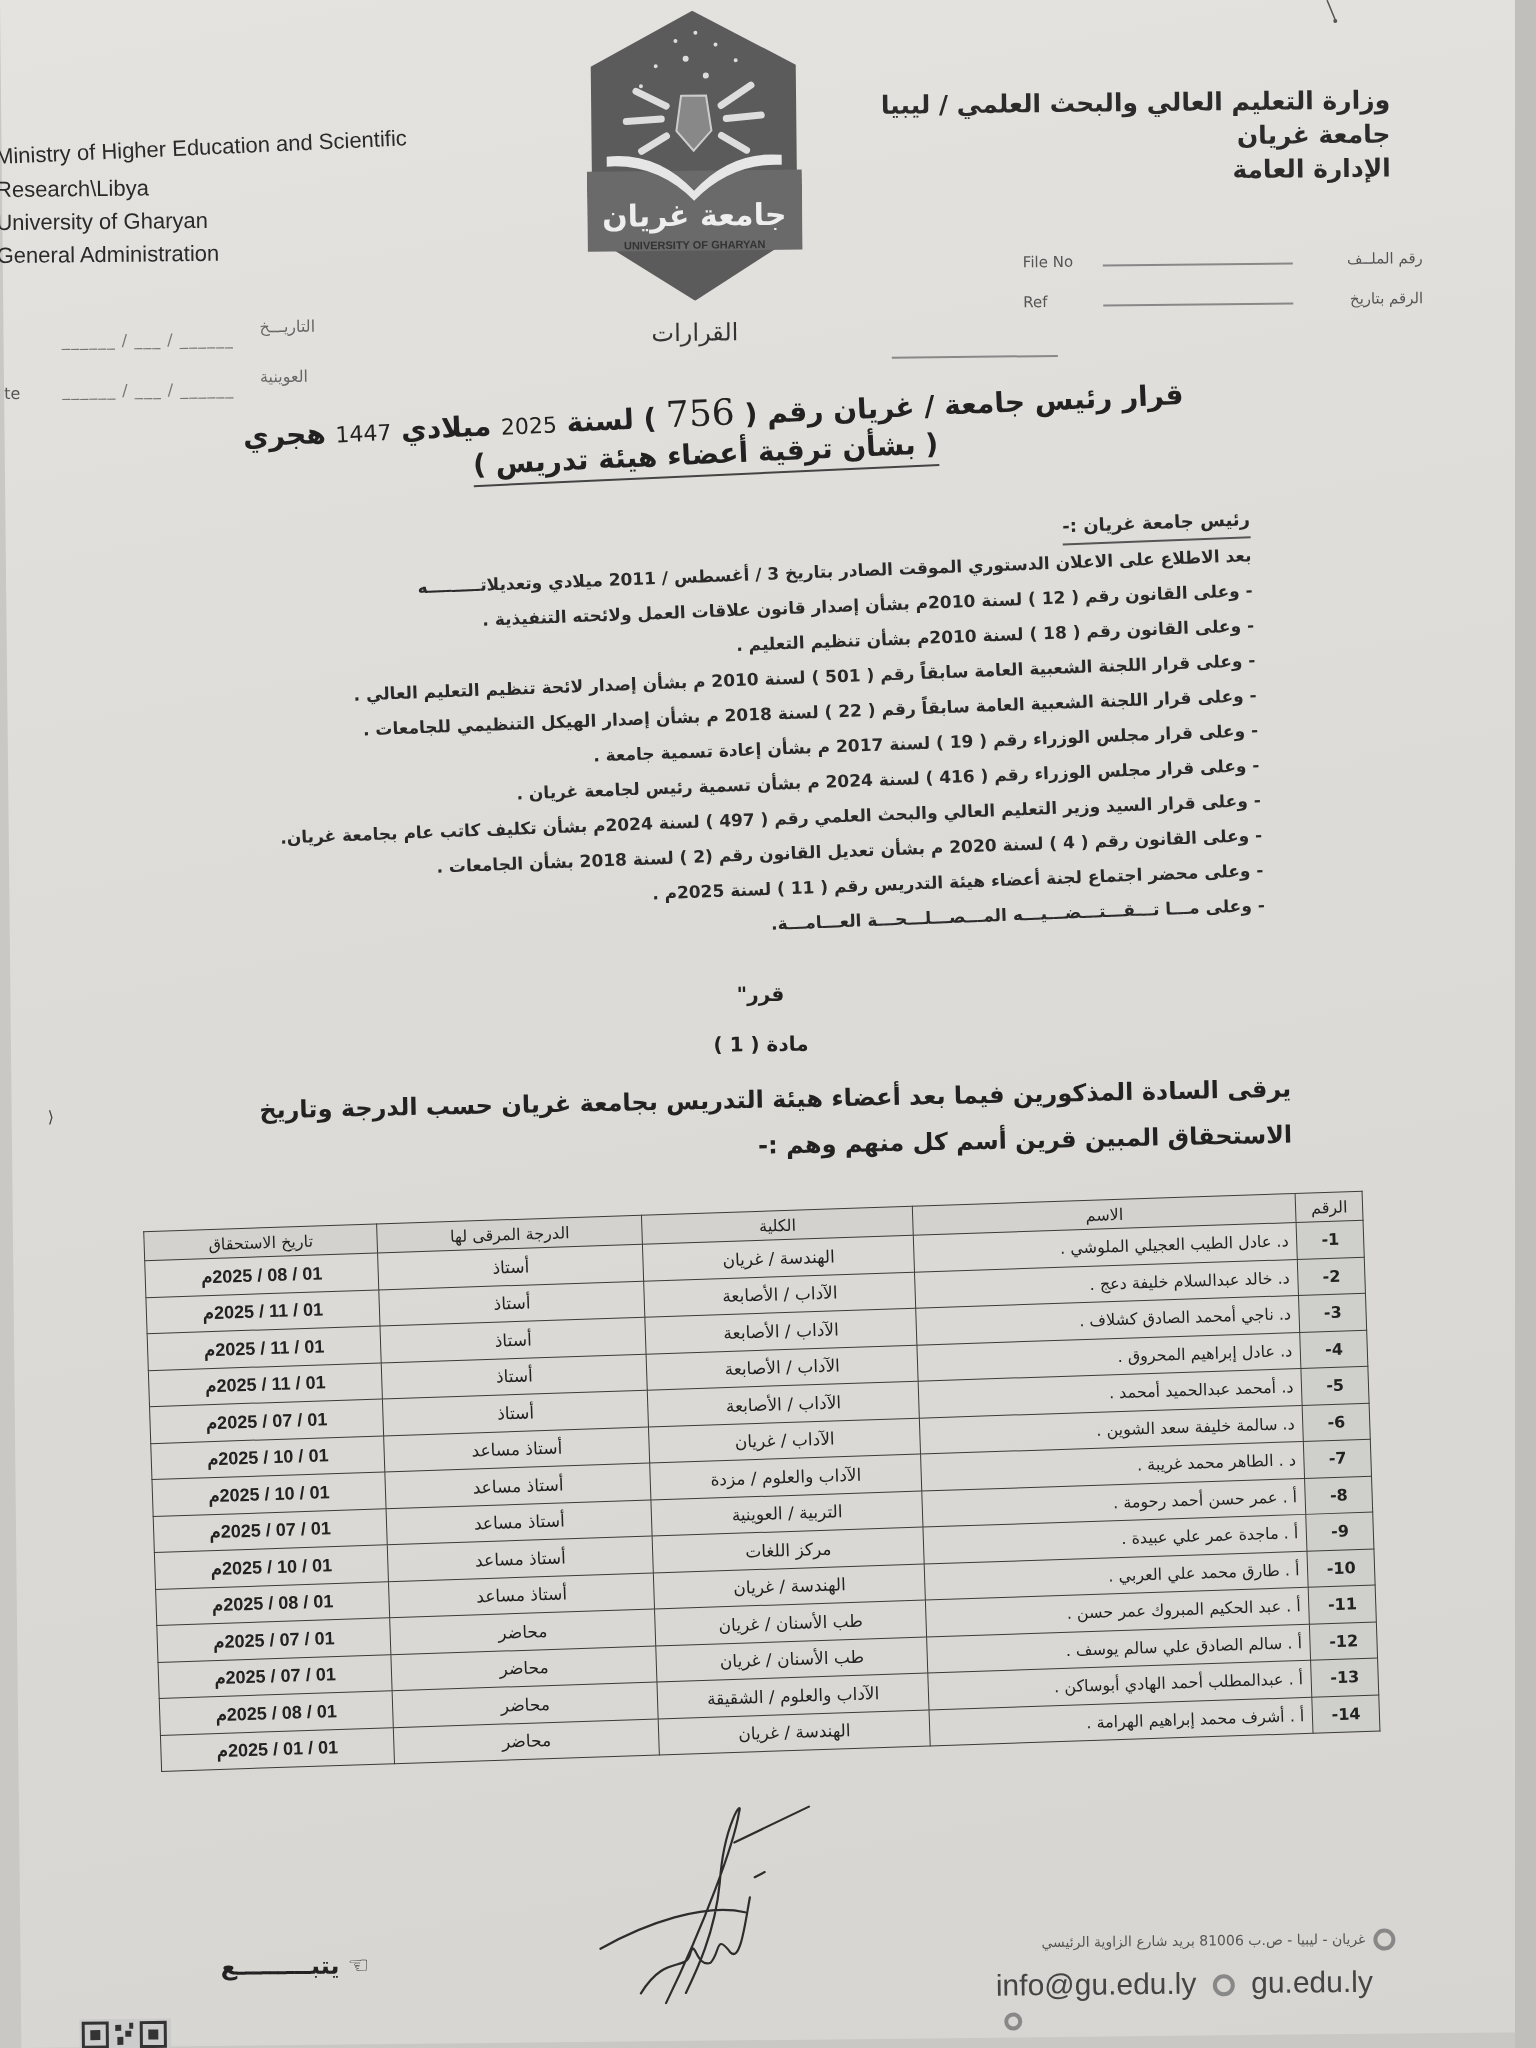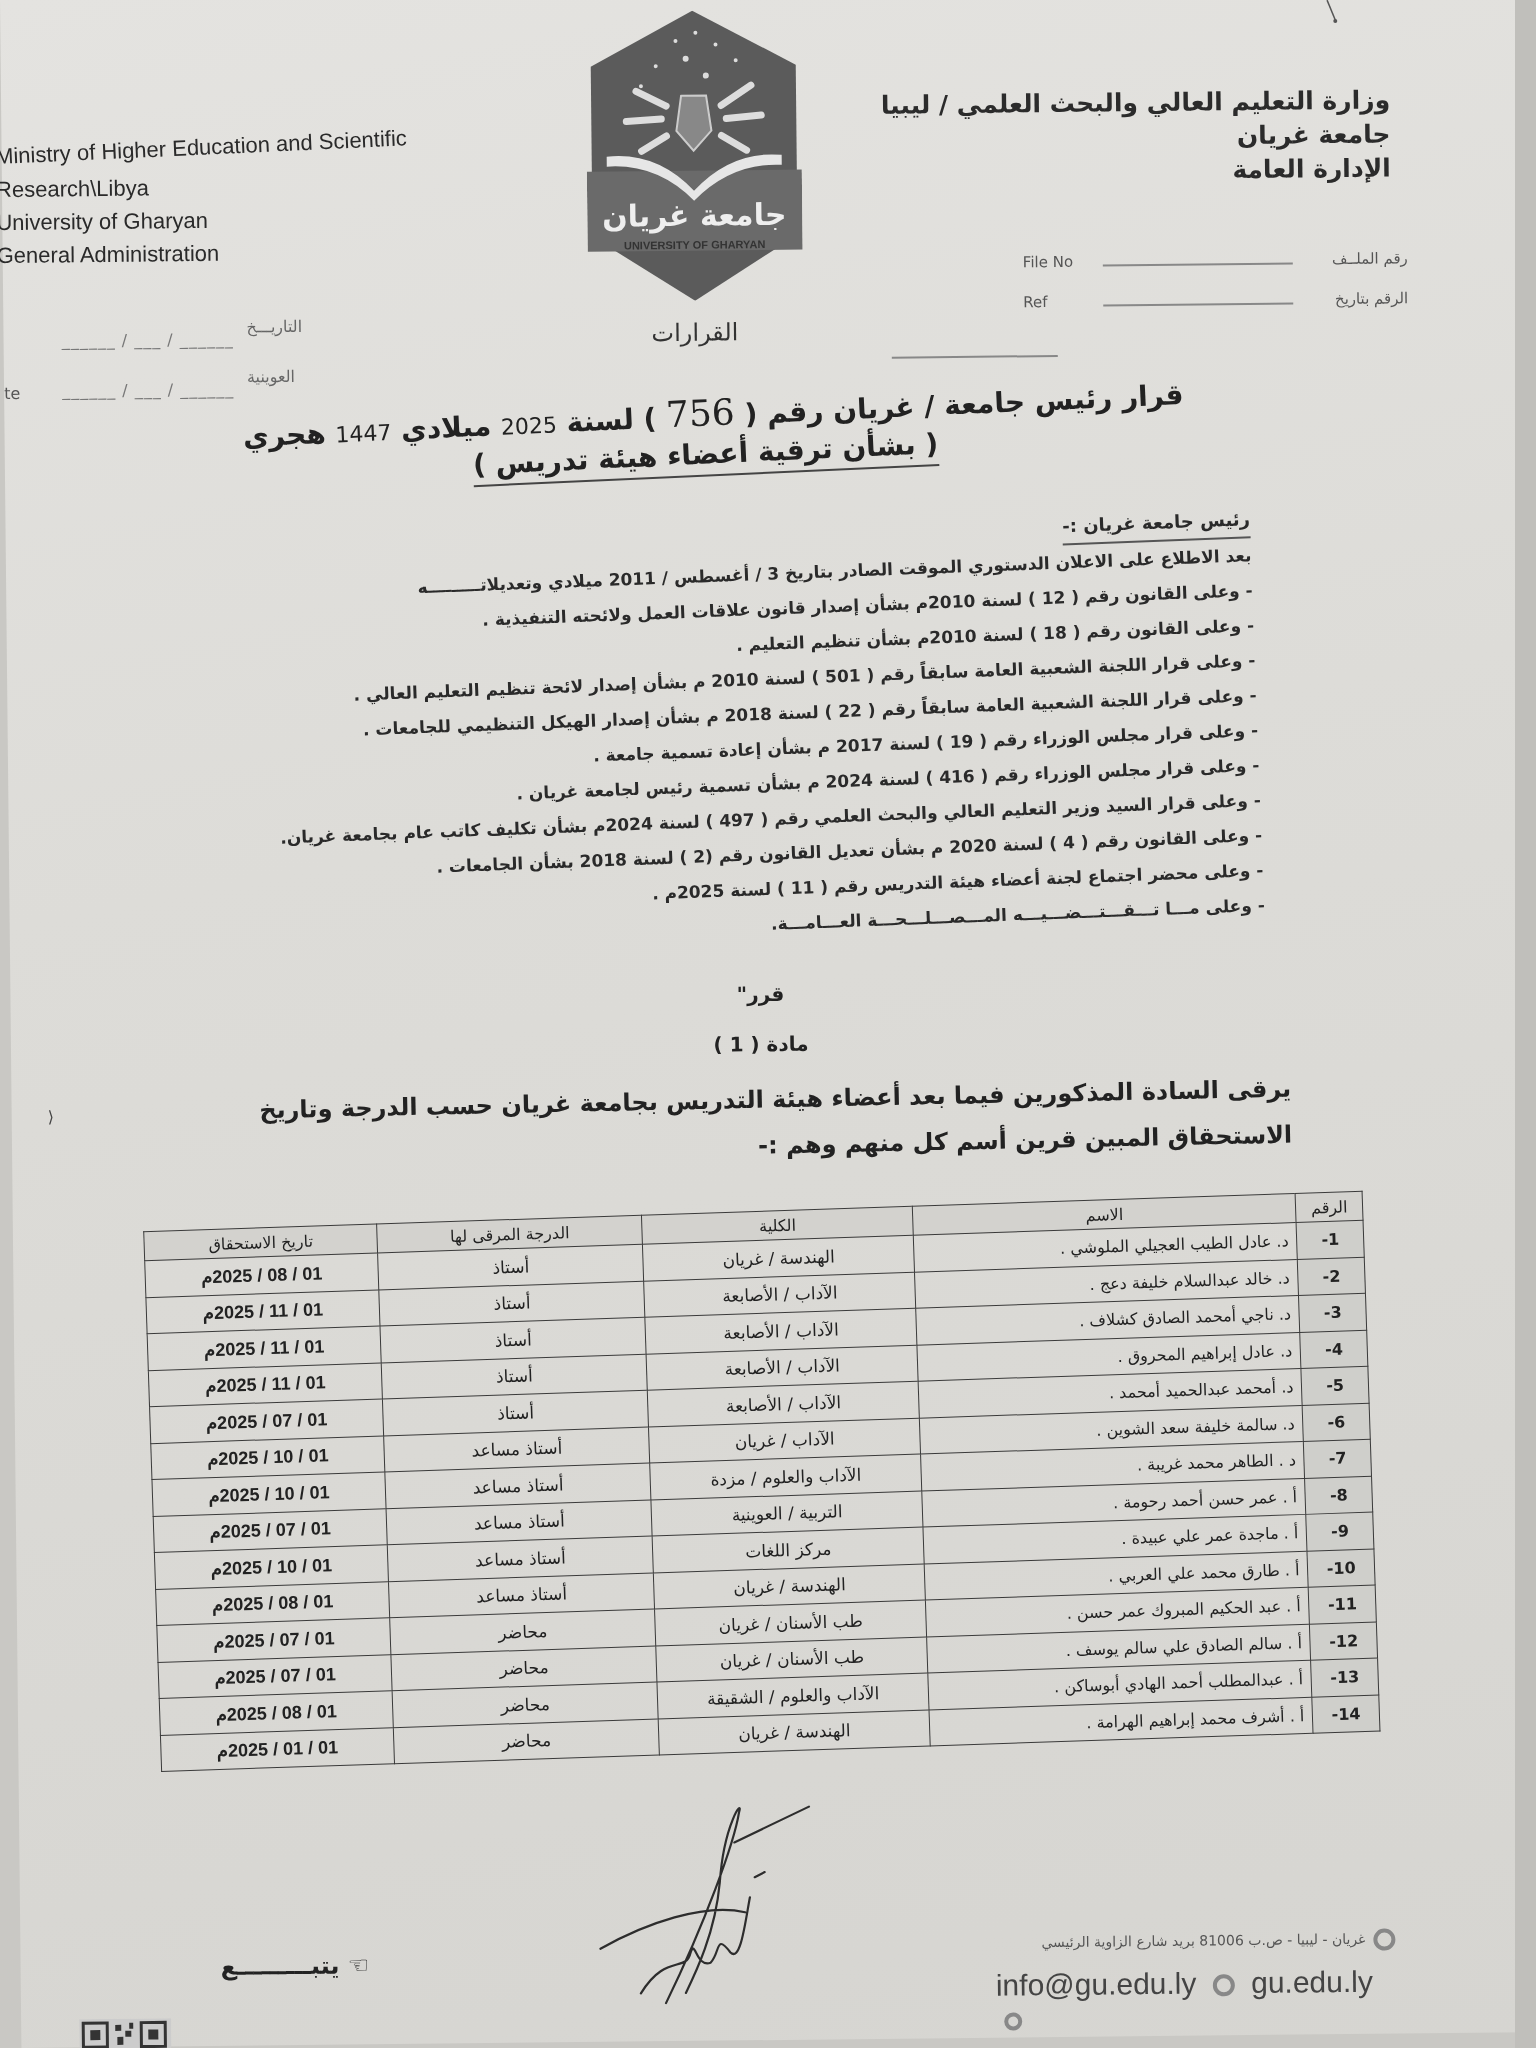--- a/index.html
+++ b/index.html
@@ -15,34 +15,34 @@
     transform:rotate(-0.6deg); transform-origin:0 0;
   }
   .edge { position:absolute; left:1515px; top:0; width:21px; height:2048px; background:#c0bfbb; }
 
   .en-head { position:absolute; left:-6px; top:140px; font-family:"Liberation Sans", sans-serif; font-size:22px; color:#2a2a2a; line-height:33px; font-weight:500; }
   .en-head div { white-space:nowrap; }
   .en-head .l1 { transform:rotate(-2deg); transform-origin:0 100%; }
 
   .date-lines { position:absolute; left:0; top:320px; font-size:16px; color:#666; direction:ltr; }
   .date-row { position:relative; height:50px; width:330px; }
-  .date-row .lbl { position:absolute; left:243px; top:0; direction:rtl;text-align:right; }
+  .date-row .lbl { position:absolute; left:256px; top:0; direction:rtl;text-align:right; }
   .date-row .blanks { position:absolute; left:58px; top:12px; letter-spacing:1px; color:#777; }
   .date-row .en { position:absolute; left:0; top:14px; color:#555; }
 
   .logo { position:absolute; left:585px; top:18px; width:215px; height:290px; }
   .decisions-lbl { position:absolute; left:648px; top:326px; font-size:24px; color:#333; }
   .top-line { position:absolute; left:888px; top:366px; width:166px; height:2px; background:#888; }
 
   .ar-head { position:absolute; right:126px; top:98px; direction:rtl; text-align:right; font-size:25px; font-weight:bold; color:#2b2b2b; line-height:34px; font-family:"DejaVu Sans", sans-serif; }
   .ref-fields { position:absolute; left:1020px; top:264px; width:400px; font-size:15px; color:#555; }
   .ref-row { position:relative; height:40px; }
   .ref-row .en { position:absolute; left:0; top:0; }
   .ref-row .line { position:absolute; left:80px; top:12px; width:190px; height:2px; background:#888; }
-  .ref-row .ar { position:absolute; right:15px; top:0; direction:rtl; }
+  .ref-row .ar { position:absolute; right:0; top:0; direction:rtl; }
 
   .title-block { position:absolute; left:200px; top:400px; width:1000px; direction:rtl; text-align:center; transform:rotate(-2deg); }
   .title-1 { font-size:28px; font-weight:bold; text-align:right; padding-right:20px; color:#222; }
   .title-3 { font-size:28px; font-weight:bold; margin-top:4px; color:#222; }
   .title-3 span { border-bottom:2px solid #444; padding-bottom:4px; }
 
   .preamble { position:absolute; left:260px; top:528px; width:990px; direction:rtl; text-align:right; font-size:17px; font-weight:bold; color:#2a2a2a; line-height:35px; transform:rotate(-1.6deg); }
   .preamble .hdr { font-size:18px; border-bottom:2px solid #555; display:inline-block; margin-right:0; }
   .preamble .item { white-space:nowrap; }
 

